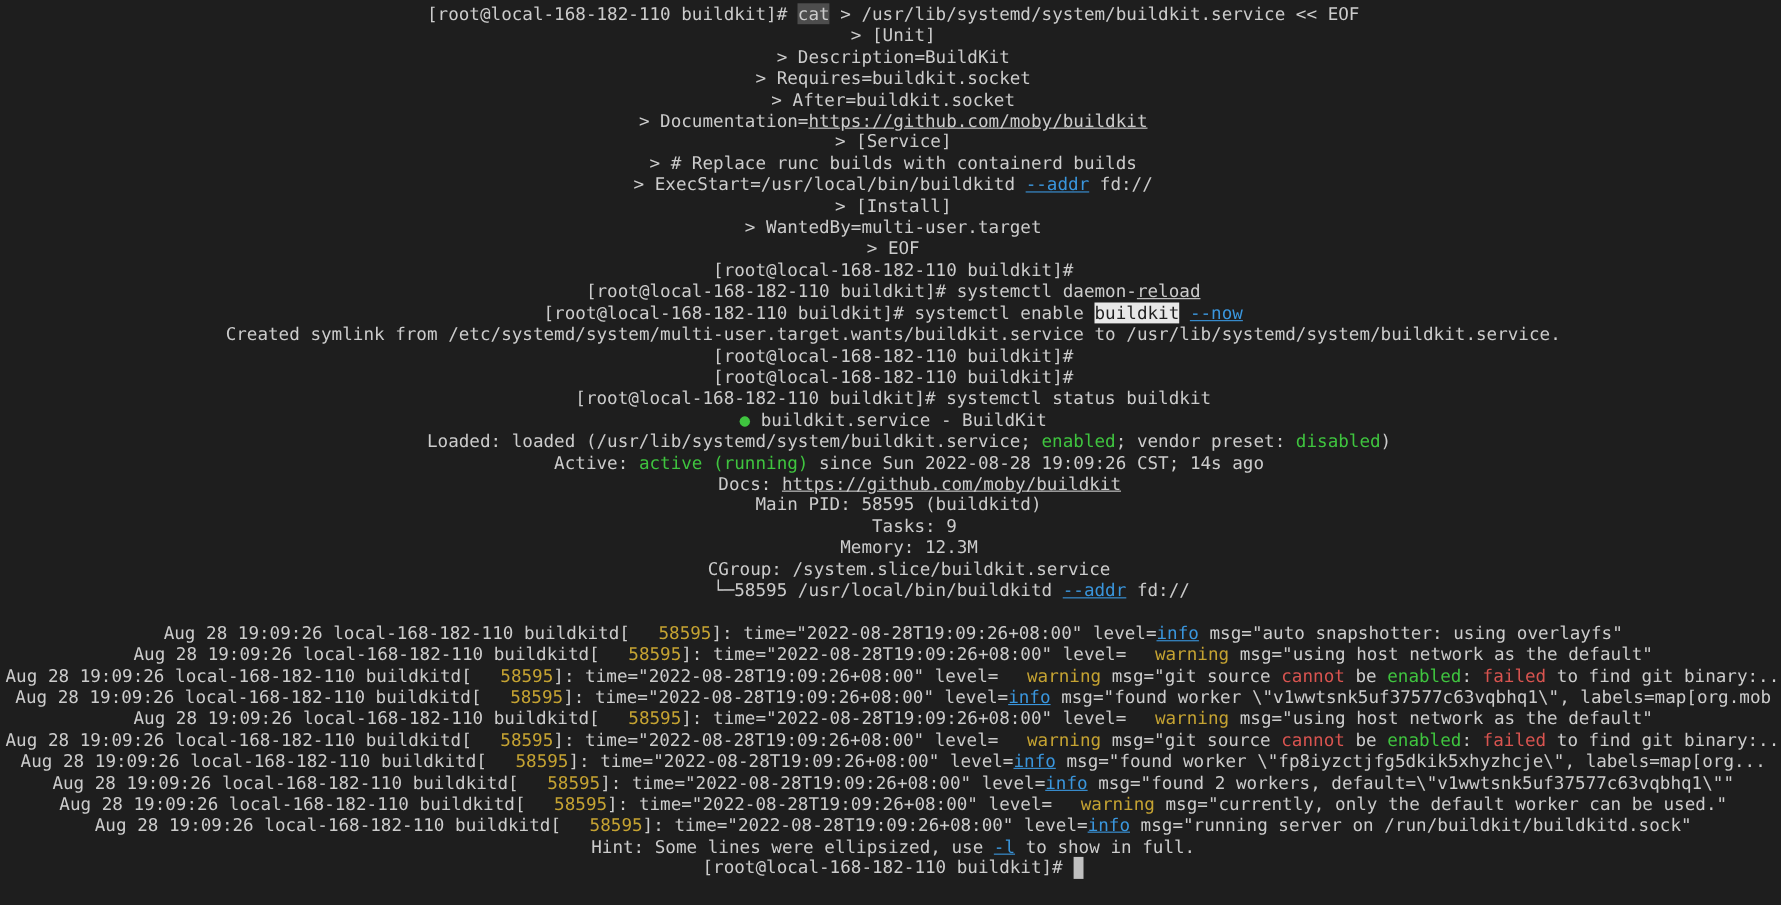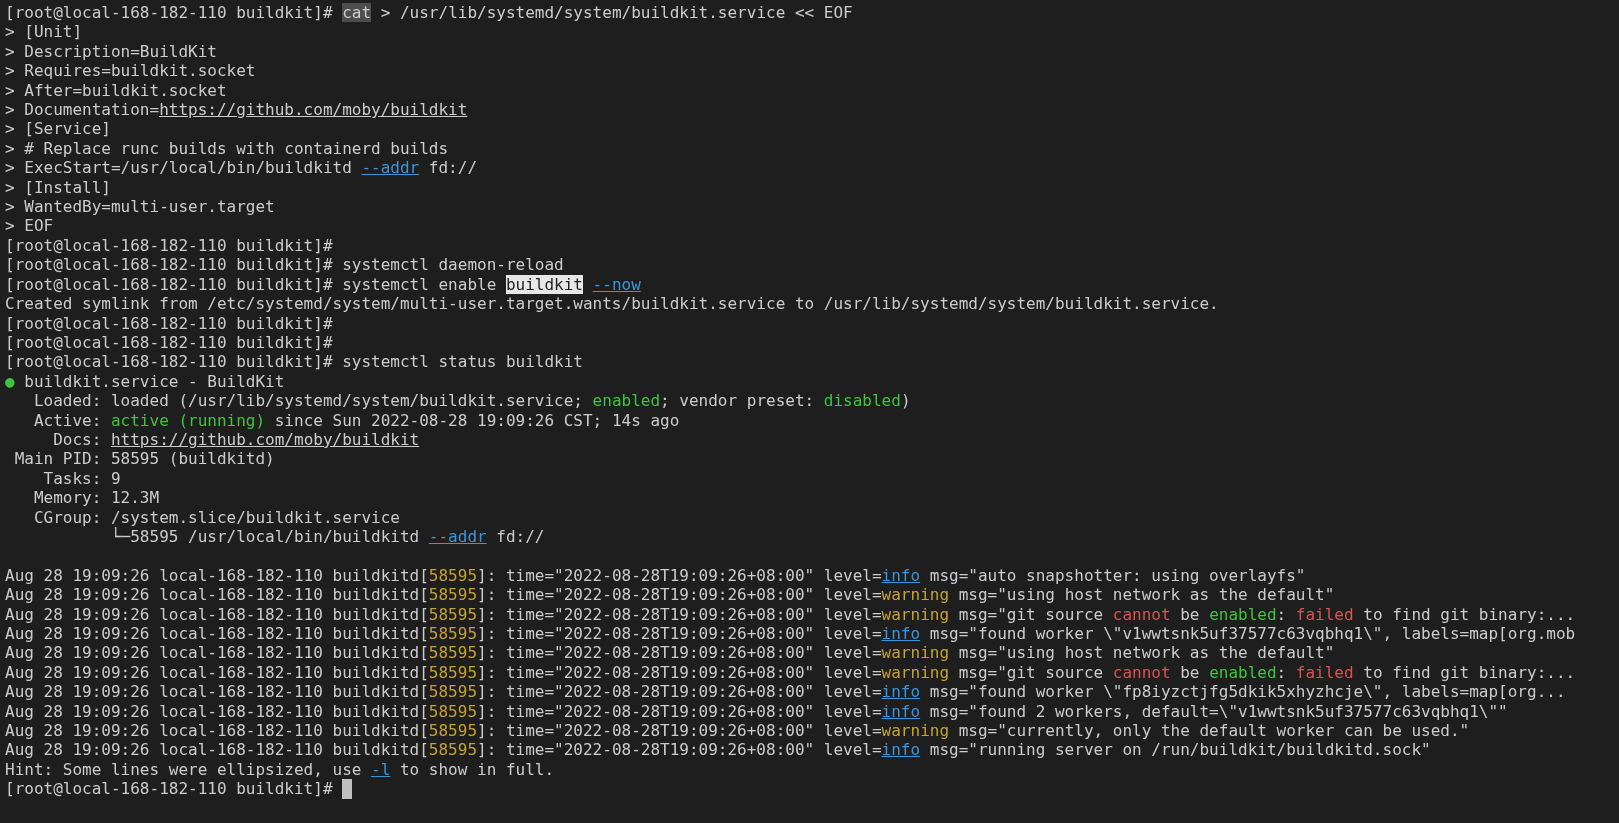--- a/index.html
+++ b/index.html
@@ -17,29 +17,30 @@
     padding: 3px 0 0 5px;
     cursor: text;
   }
   .screen {
     margin: 0;
     font-family: "DejaVu Sans Mono", "Liberation Mono", monospace;
     font-size: 16px;
     line-height: 19.4px;
     color: var(--fg, #cccccc);
     white-space: pre;
+    text-align: center;
   }
   .line { min-height: 19.4px; }
   .seg-default   { color: var(--fg, #cccccc); }
   .seg-green     { color: var(--green, #3fc43f); }
-  .seg-yellow    { color: var(--yellow, #c5a332); }
+  .seg-yellow    { color: var(--yellow, #c5a332); margin-left: 26px; }
   .seg-red       { color: var(--red, #d95450); }
   .seg-blue      { color: var(--blue, #3a96dd); text-decoration: underline; }
   .seg-link      { color: var(--fg, #cccccc); text-decoration: underline; cursor: pointer; }
-  .seg-underline { color: var(--fg, #cccccc); }
+  .seg-underline { color: var(--fg, #cccccc); text-decoration: underline; }
   .seg-selection { color: var(--fg, #cccccc); background: var(--sel, #4d4d4d); }
   .seg-reverse   { color: var(--bg, #1e1e1e); background: var(--rev, #e8e8e8); }
   .cursor {
     display: inline-block;
     background: var(--cursor, #c0c0c0);
   }
 </style>
 </head>
 <body>
 

